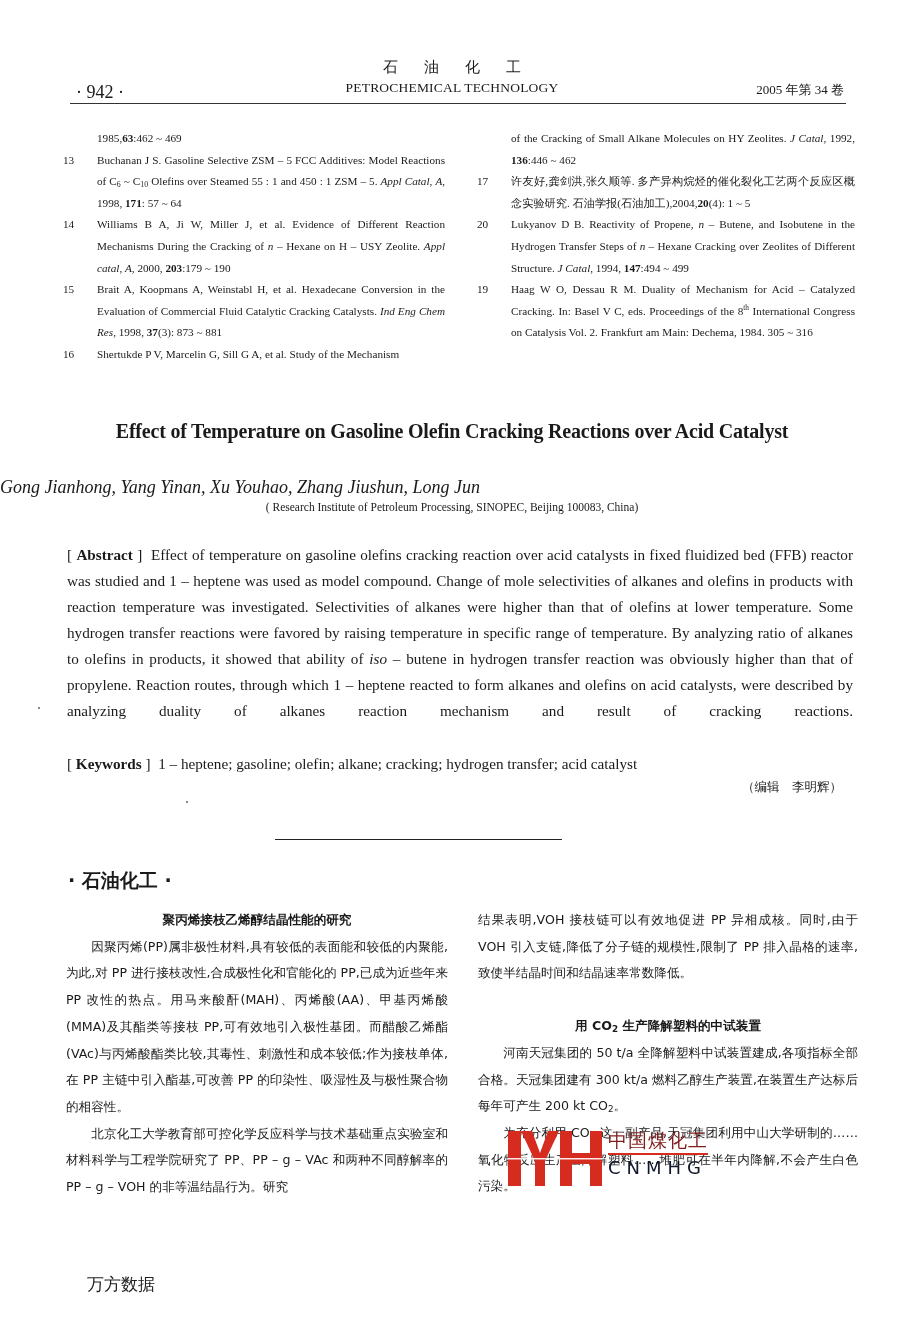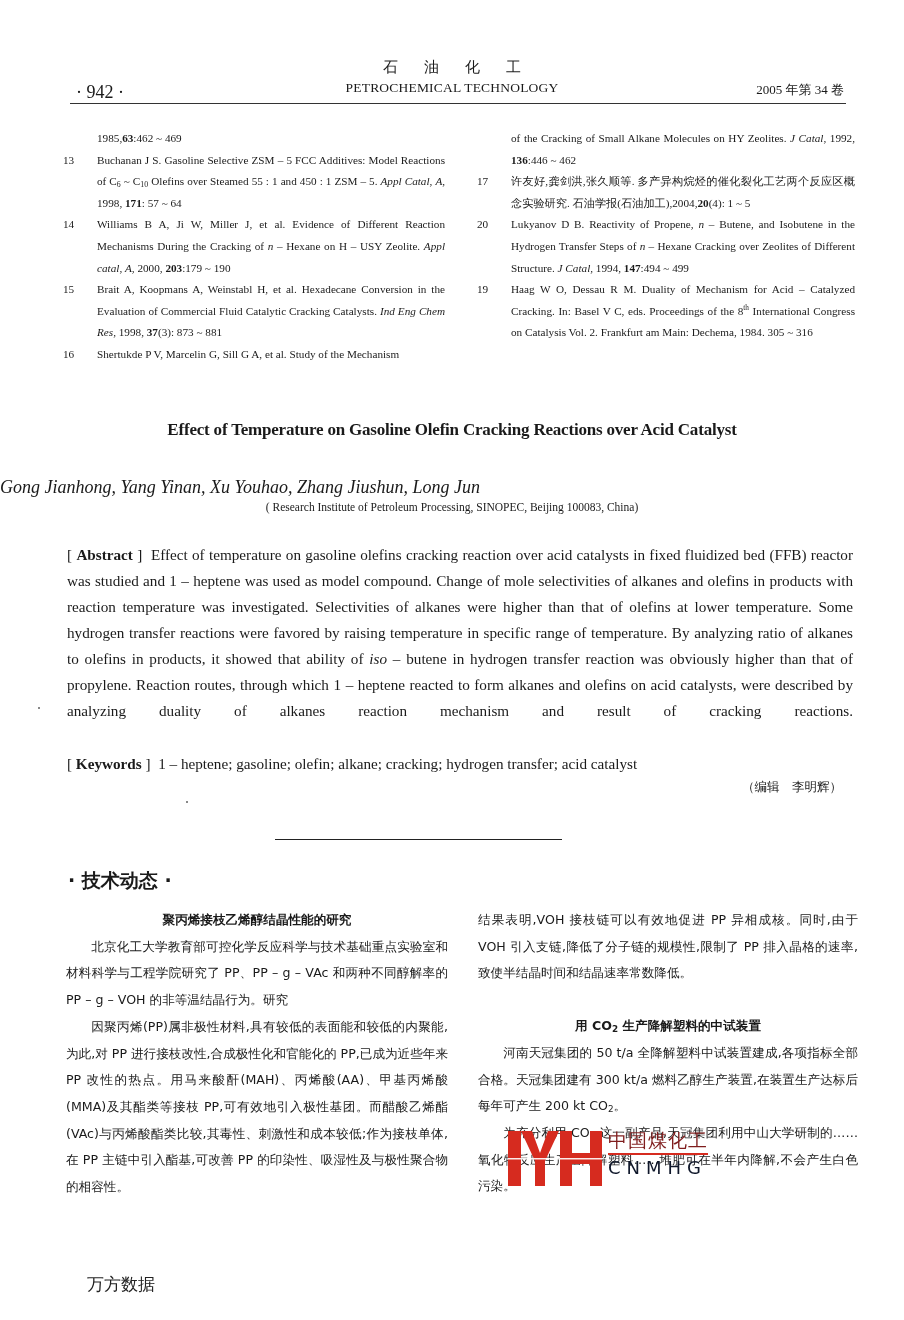--- a/index.html
+++ b/index.html
@@ -25,21 +25,21 @@
     .ref-col-r { left: 477px; top: 122px; width: 378px; }
     .ref { display: flex; text-align: justify; }
     .ref .num { width: 34px; flex: none; }
     .ref .txt { flex: 1; text-align: justify; text-align-last: left; }
     i { font-style: italic; }
     b { font-weight: bold; }
     sub { font-size: 70%; vertical-align: -2px; line-height: 0; }
     sup { font-size: 65%; vertical-align: 5px; line-height: 0; }
 
     
-    .en-title { left: 0; width: 904px; top: 420px; text-align: center; font-size: 17px; font-weight: bold; letter-spacing: -0.2px; }
+    .en-title { left: 0; width: 904px; top: 420px; text-align: center; font-size: 20px; font-weight: bold; letter-spacing: -0.2px; }
     .en-authors { left: 0; width: 756px; top: 477px; text-align: left; font-size: 18px; font-style: italic; }
     .en-affil { left: 0; width: 904px; top: 501px; text-align: center; font-size: 11.5px; }
     .abstract { left: 67px; top: 542px; width: 786px; font-size: 15.2px; line-height: 26px; text-align: justify; text-align-last: justify; }
     .abstract p { text-align: justify; }
     .keywords { left: 67px; top: 754px; width: 786px; font-size: 15.2px; line-height: 20px; }
     .editor { right: 62px; top: 779px; font-size: 12.5px; font-family: "DejaVu Sans", sans-serif; }
     .sep { left: 275px; top: 839px; width: 287px; height: 1px; background: #222; }
 
     
     .sec-title { left: 68px; top: 868px; font-size: 19px; font-weight: bold; font-family: "DejaVu Sans", sans-serif; }
@@ -115,26 +115,26 @@
 <div class="abs en-authors">Gong Jianhong, Yang Yinan, Xu Youhao, Zhang Jiushun, Long Jun</div>
 <div class="abs en-affil">( Research Institute of Petroleum Processing, SINOPEC, Beijing 100083, China)</div>
 
 <div class="abs abstract">
   <p>[ <b>Abstract</b> ]&nbsp;&nbsp;<span>Effect of temperature on gasoline olefins cracking reaction over acid catalysts in fixed fluidized bed (FFB) reactor was studied and 1 – heptene was used as model compound. Change of mole selectivities of alkanes and olefins in products with reaction temperature was investigated. Selectivities of alkanes were higher than that of olefins at lower temperature. Some hydrogen transfer reactions were favored by raising temperature in specific range of temperature. By analyzing ratio of alkanes to olefins in products, it showed that ability of <i>iso</i> – butene in hydrogen transfer reaction was obviously higher than that of propylene. Reaction routes, through which 1 – heptene reacted to form alkanes and olefins on acid catalysts, were described by analyzing duality of alkanes reaction mechanism and result of cracking reactions.</span></p>
 </div>
 <div class="abs keywords">[ <b>Keywords</b> ]&nbsp;&nbsp;<span>1 – heptene; gasoline; olefin; alkane; cracking; hydrogen transfer; acid catalyst</span></div>
 <div class="abs editor">（编辑　李明辉）</div>
 <div class="abs sep"></div>
 
-<div class="abs sec-title">· 技术动态 ·</div>
+<div class="abs sec-title">· 石油化工 ·</div>
 
 <div class="abs cn cn-col-l">
   <h3>聚丙烯接枝乙烯醇结晶性能的研究</h3>
+  <p class="ind">因聚丙烯(PP)属非极性材料,具有较低的表面能和较低的内聚能,为此,对 PP 进行接枝改性,合成极性化和官能化的 PP,已成为近些年来 PP 改性的热点。用马来酸酐(MAH)、丙烯酸(AA)、甲基丙烯酸(MMA)及其酯类等接枝 PP,可有效地引入极性基团。而醋酸乙烯酯(VAc)与丙烯酸酯类比较,其毒性、刺激性和成本较低;作为接枝单体,在 PP 主链中引入酯基,可改善 PP 的印染性、吸湿性及与极性聚合物的相容性。</p>
   <p class="ind">北京化工大学教育部可控化学反应科学与技术基础重点实验室和材料科学与工程学院研究了 PP、PP – g – VAc 和两种不同醇解率的 PP – g – VOH 的非等温结晶行为。研究</p>
-  <p class="ind">因聚丙烯(PP)属非极性材料,具有较低的表面能和较低的内聚能,为此,对 PP 进行接枝改性,合成极性化和官能化的 PP,已成为近些年来 PP 改性的热点。用马来酸酐(MAH)、丙烯酸(AA)、甲基丙烯酸(MMA)及其酯类等接枝 PP,可有效地引入极性基团。而醋酸乙烯酯(VAc)与丙烯酸酯类比较,其毒性、刺激性和成本较低;作为接枝单体,在 PP 主链中引入酯基,可改善 PP 的印染性、吸湿性及与极性聚合物的相容性。</p>
 </div>
 
 <div class="abs cn cn-col-r">
   <p>结果表明,VOH 接枝链可以有效地促进 PP 异相成核。同时,由于 VOH 引入支链,降低了分子链的规模性,限制了 PP 排入晶格的速率,致使半结晶时间和结晶速率常数降低。</p>
   <div class="gap"></div>
   <h3>用 CO<sub>2</sub> 生产降解塑料的中试装置</h3>
   <p class="ind">河南天冠集团的 50 t/a 全降解塑料中试装置建成,各项指标全部合格。天冠集团建有 300 kt/a 燃料乙醇生产装置,在装置生产达标后每年可产生 200 kt CO<sub>2</sub>。</p>
   <p class="ind">为充分利用 CO<sub>2</sub> 这一副产品,天冠集团利用中山大学研制的……氧化物反应生产全降解塑料……堆肥可在半年内降解,不会产生白色污染。</p>
 </div>
 

